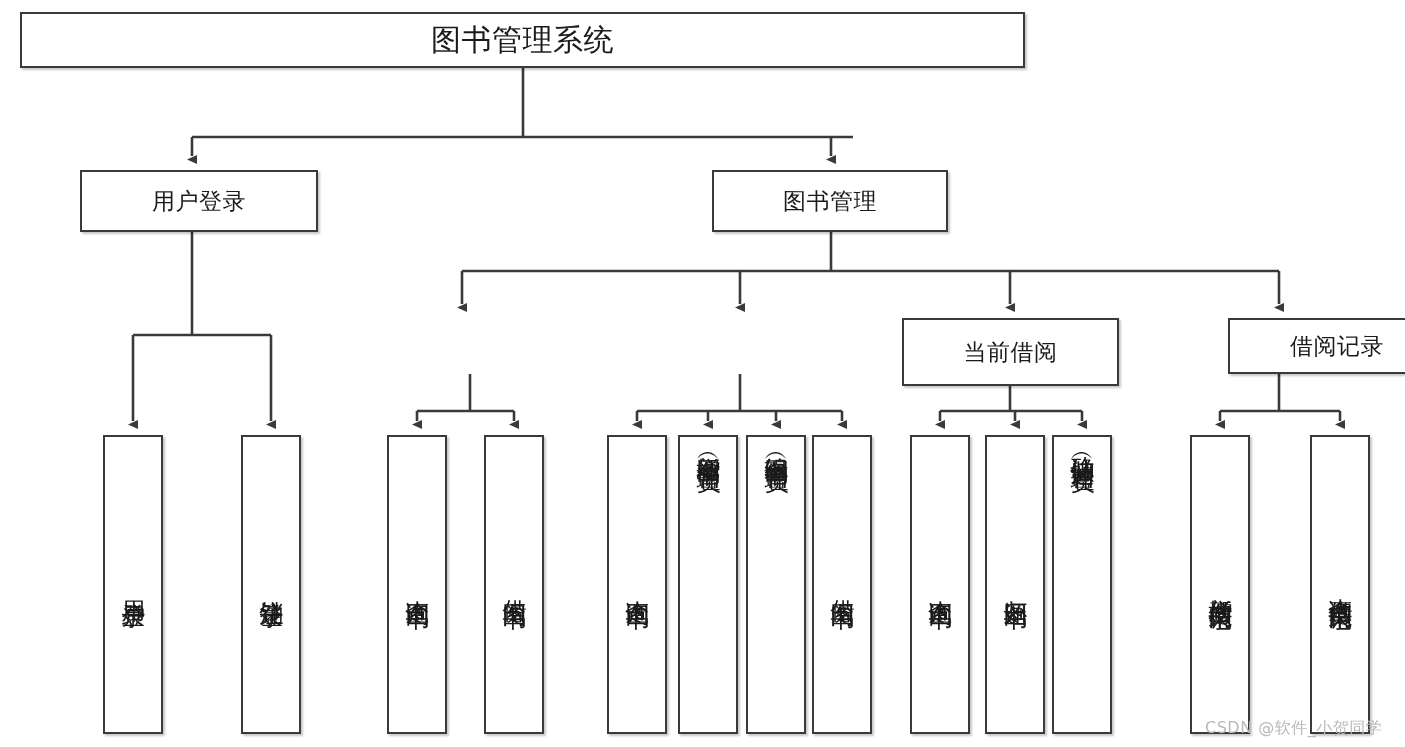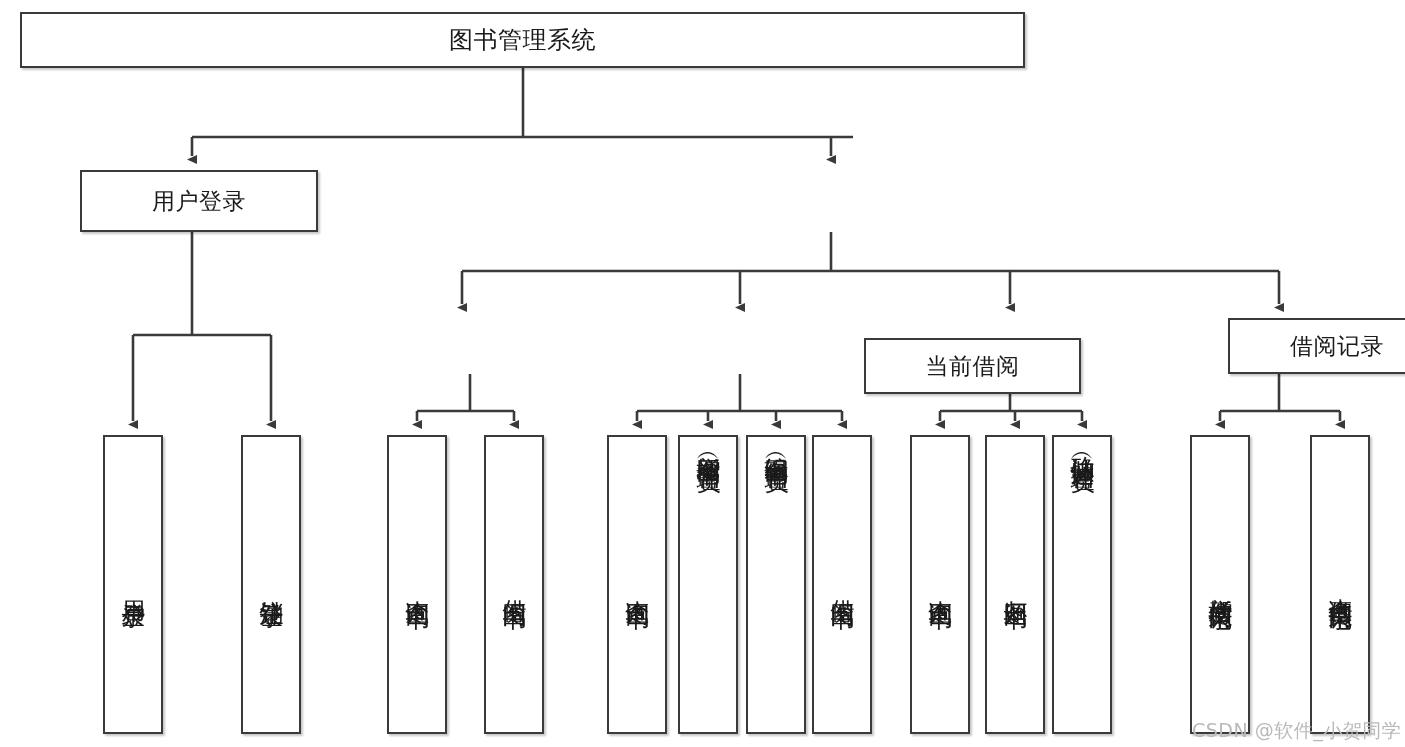--- a/index.html
+++ b/index.html
@@ -33,21 +33,21 @@
     box-shadow: 2px 2px 2px rgba(0,0,0,0.22);
     display: flex;
     align-items: center;
     justify-content: center;
   }
   .node-label {
     color: #1a1a1a;
     white-space: nowrap;
     letter-spacing: 0.5px;
   }
-  .node.level-0 .node-label { font-size: 24px; text-align: center; }
+  .node.level-0 .node-label { font-size: 30px; text-align: center; }
   .node.level-1 .node-label { font-size: 23px; }
   .node.level-2 .node-label { font-size: 23px; }
   .node.leaf {
     align-items: flex-start;
     justify-content: center;
     padding-top: 0;
   }
   .node.leaf .node-label {
     writing-mode: vertical-rl;
     text-orientation: upright;
@@ -55,23 +55,24 @@
     line-height: 1.12;
     letter-spacing: 2px;
     white-space: nowrap;
   }
   .node.leaf.vcenter {
     align-items: center;
   }
   .watermark {
     position: absolute;
     color: #b9b9b9;
-    font-size: 19px;
+    font-size: 16px;
     white-space: nowrap;
     letter-spacing: 0.5px;
+    margin-left: 13px;
   }
 </style>
 </head>
 <body>
 
 <div id="diagram-root">
 
   <svg class="wire-layer" viewBox="0 0 1405 747" xmlns="http://www.w3.org/2000/svg">
     <defs>
       <marker id="arrowhead" markerWidth="9" markerHeight="10" refX="1" refY="5" orient="auto" markerUnits="userSpaceOnUse">
@@ -123,22 +124,25 @@
     </g>
   </svg>
 
   <div class="node level-0" style="left: 20px; top: 12px; width: 1005px; height: 56px;">
     <span class="node-label">图书管理系统</span>
   </div>
 
   <div class="node level-1" style="left: 80px; top: 170px; width: 238px; height: 62px;">
     <span class="node-label">用户登录</span>
   </div>
+  <div class="node level-1" style="left: 712px; top: 170px; width: 236px; height: 62px;">
+    <span class="node-label">图书管理</span>
+  </div>
 
-  <div class="node level-2" style="left: 864px; top: 318px; width: 217px; height: 56px; margin-top: 20px;">
+  <div class="node level-2" style="left: 902px; top: 318px; width: 217px; height: 68px;">
     <span class="node-label">当前借阅</span>
   </div>
   <div class="node level-2" style="left: 1228px; top: 318px; width: 218px; height: 56px;">
     <span class="node-label">借阅记录</span>
   </div>
 
   <div class="node leaf vcenter" style="left: 103px; top: 435px; width: 60px; height: 299px;">
     <span class="node-label">用户登录</span>
   </div>
   <div class="node leaf vcenter" style="left: 241px; top: 435px; width: 60px; height: 299px;">

